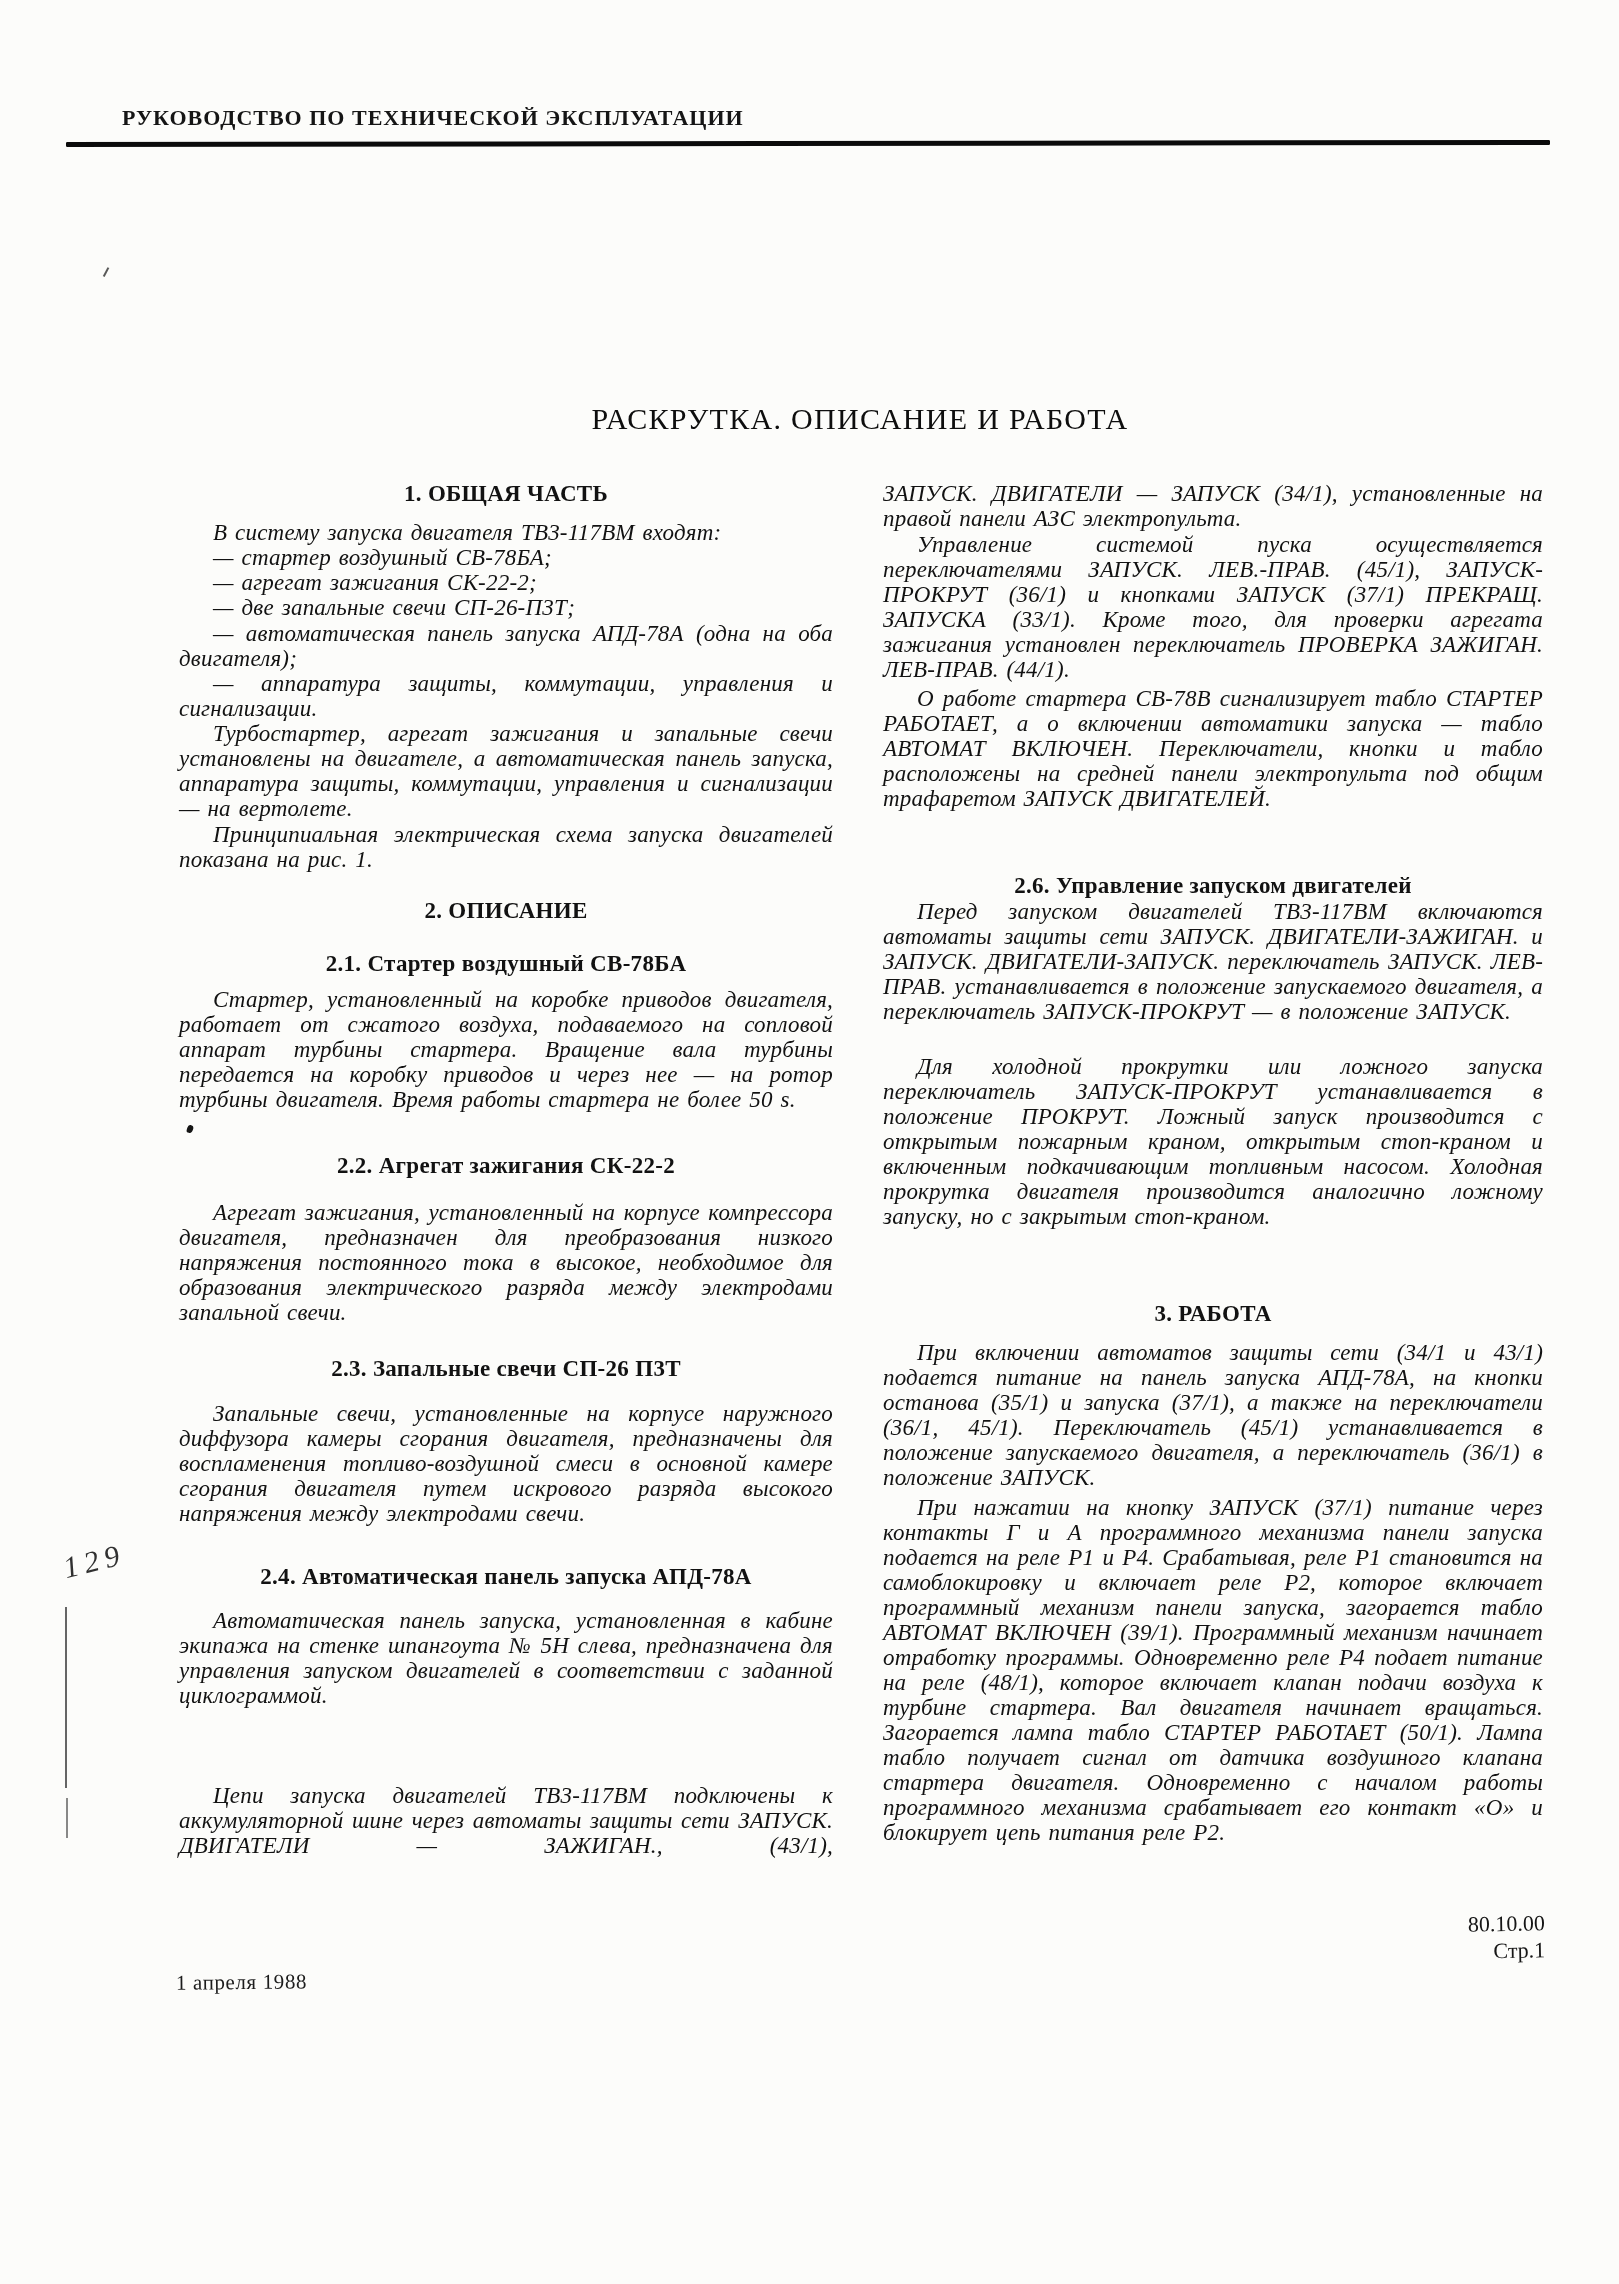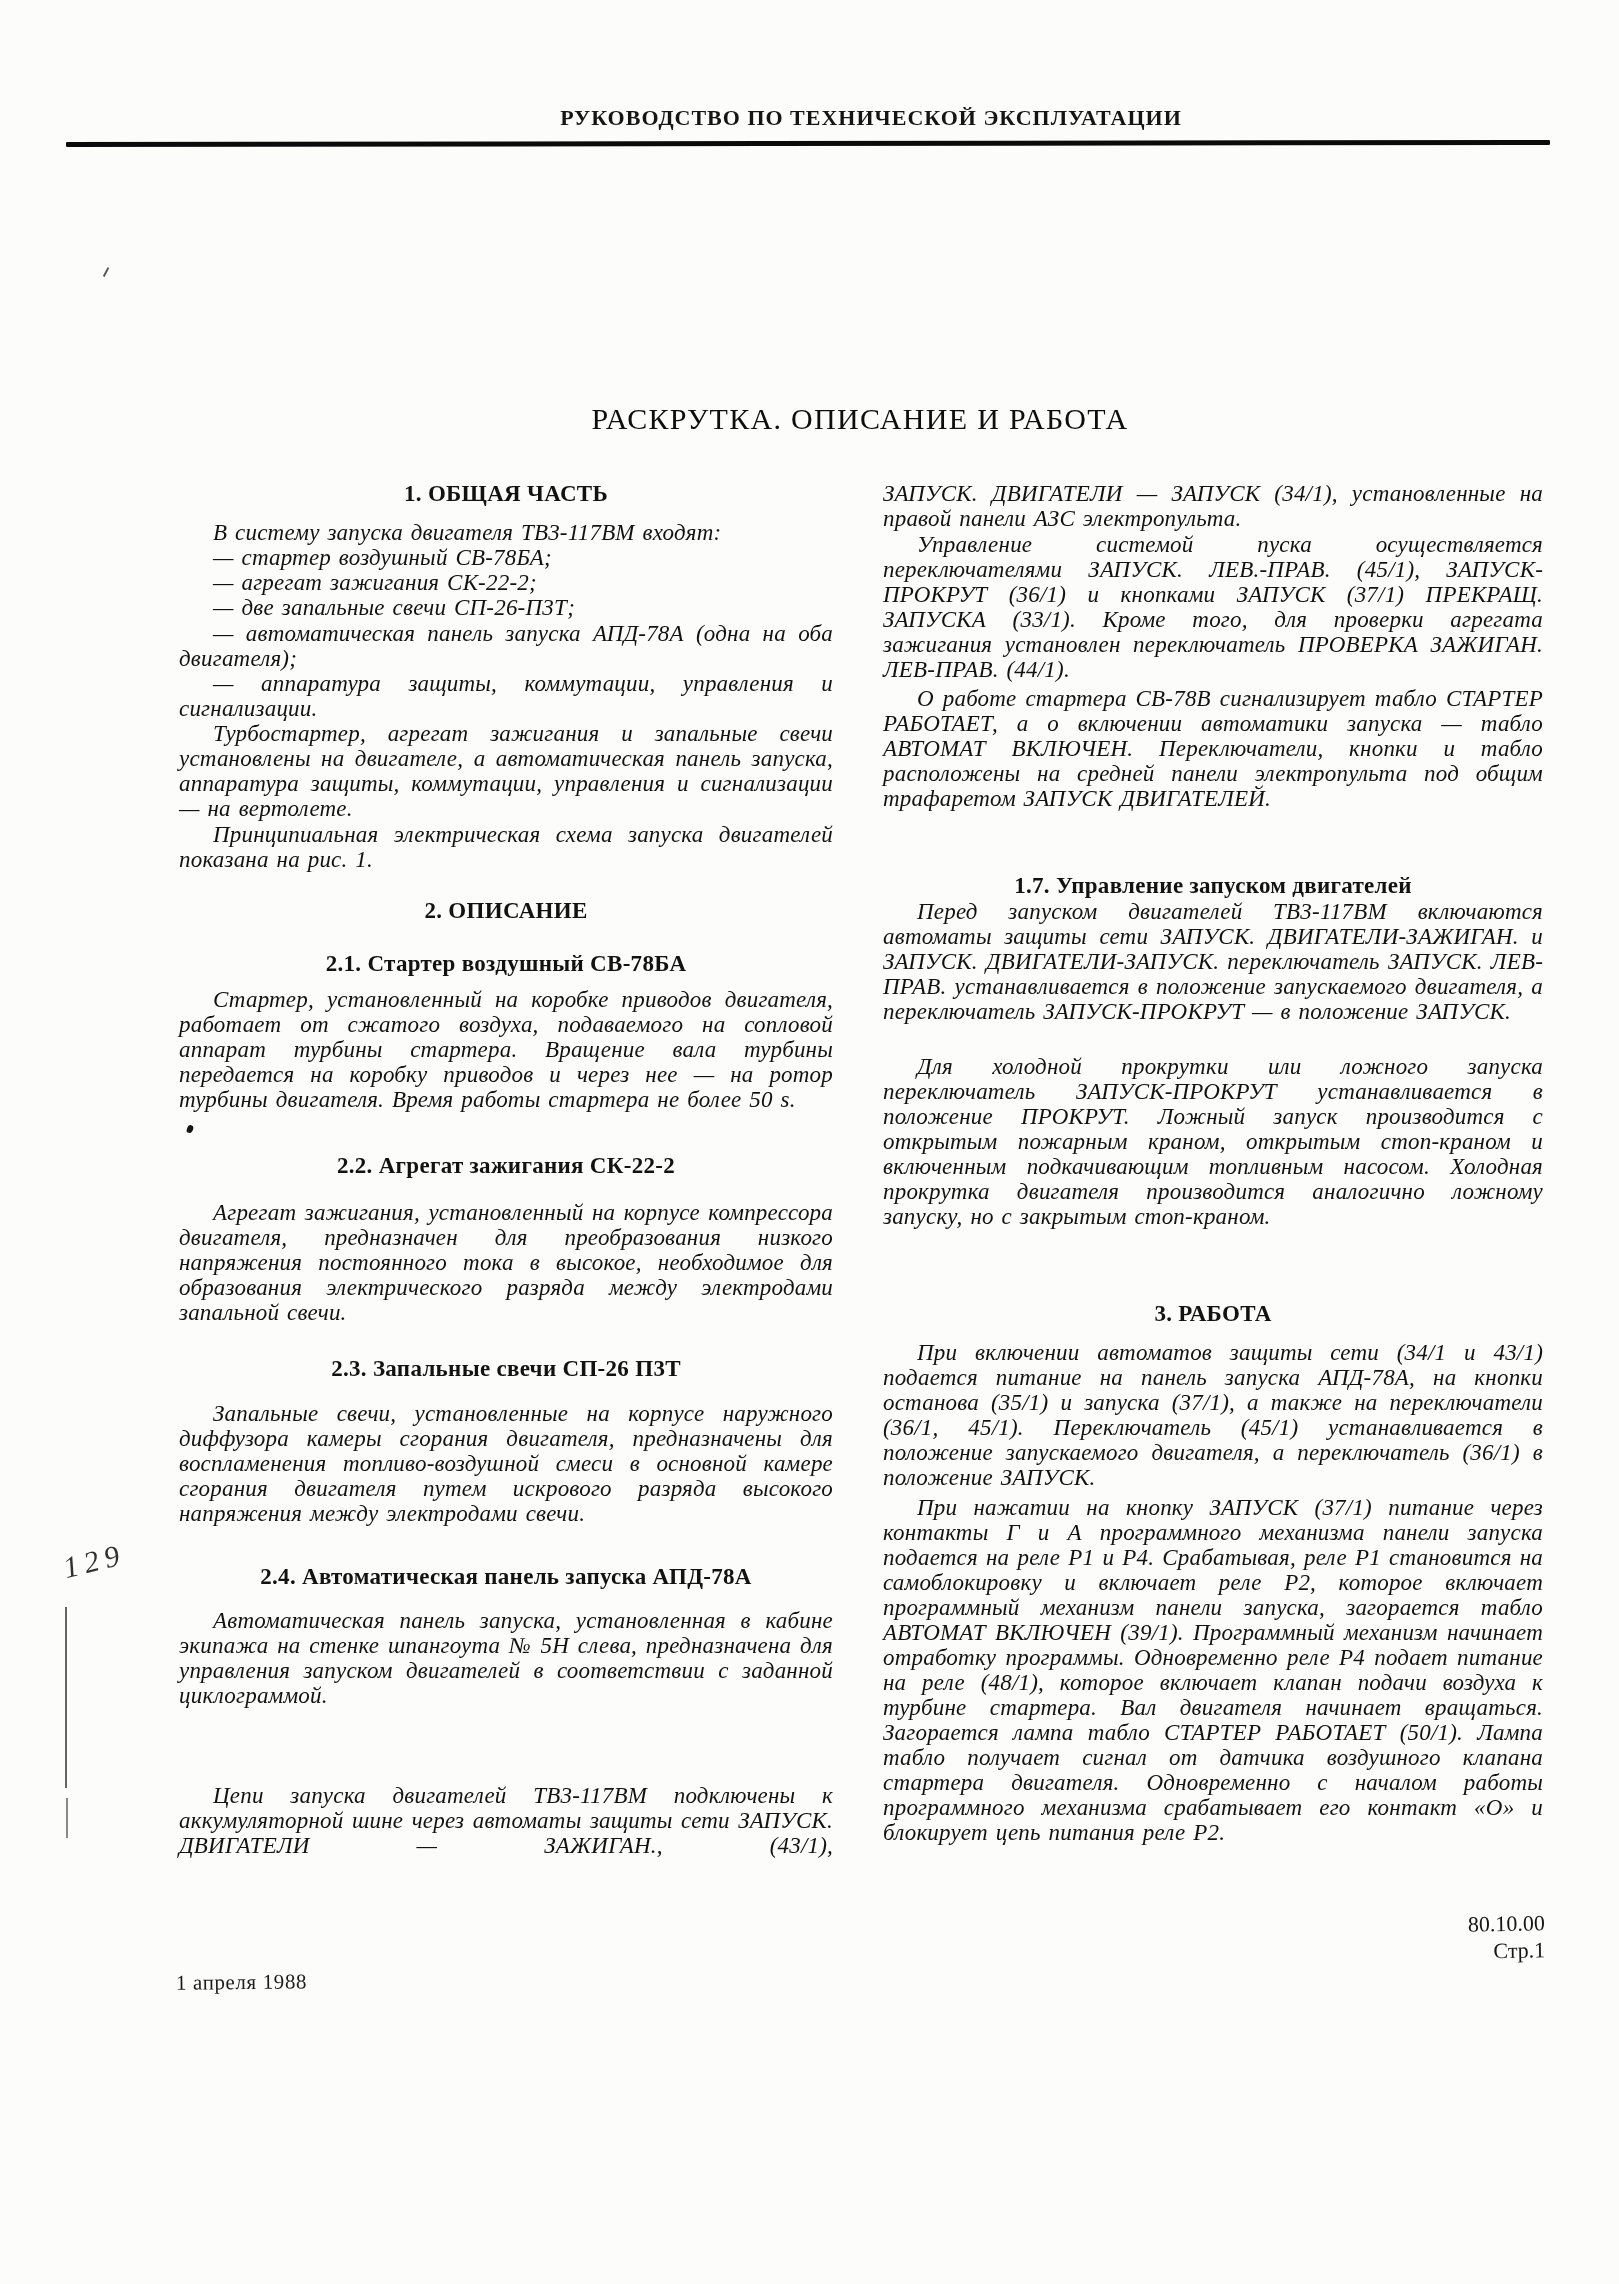--- a/index.html
+++ b/index.html
@@ -9,21 +9,20 @@
     height: 2284px;
     background: #fcfcfa;
     overflow: hidden;
     font-family: "Liberation Serif", "DejaVu Serif", serif;
     color: #121212;
   }
   .running-header {
     position: absolute;
     top: 105px; left: 12px; right: 0;
     padding-left: 110px;
-    text-align: center;
     font-size: 22px;
     font-weight: 700;
     letter-spacing: 1px;
     color: #151515;
   }
   .header-rule {
     position: absolute;
     top: 141px; left: 66px;
     width: 1484px; height: 4.5px;
     background: #0b0b0b;
@@ -150,21 +149,21 @@
     <p class="ind" style="top:923px">Запальные свечи, установленные на корпусе наружного диффузора камеры сгорания двигателя, предназначены для воспламенения топливо-воздушной смеси в основной камере сгорания двигателя путем искрового разряда высокого напряжения между электродами свечи.</p>
     <h2 style="top:1086px">2.4. Автоматическая панель запуска АПД-78А</h2>
     <p class="ind" style="top:1130px">Автоматическая панель запуска, установленная в кабине экипажа на стенке шпангоута № 5Н слева, предназначена для управления запуском двигателей в соответствии с заданной циклограммой.</p>
     <p class="ind force-just" style="top:1305px">Цепи запуска двигателей ТВ3-117ВМ подключены к аккумуляторной шине через автоматы защиты сети ЗАПУСК. ДВИГАТЕЛИ — ЗАЖИГАН., (43/1),</p>
   </div>
 
   <div class="col col-right">
     <p style="top:3.2px">ЗАПУСК. ДВИГАТЕЛИ — ЗАПУСК (34/1), установленные на правой панели АЗС электропульта.</p>
     <p class="ind" style="top:54px">Управление системой пуска осуществляется переключателями ЗАПУСК. ЛЕВ.-ПРАВ. (45/1), ЗАПУСК-ПРОКРУТ (36/1) и кнопками ЗАПУСК (37/1) ПРЕКРАЩ. ЗАПУСКА (33/1). Кроме того, для проверки агрегата зажигания установлен переключатель ПРОВЕРКА ЗАЖИГАН. ЛЕВ-ПРАВ. (44/1).</p>
     <p class="ind" style="top:208px">О работе стартера СВ-78В сигнализирует табло СТАРТЕР РАБОТАЕТ, а о включении автоматики запуска — табло АВТОМАТ ВКЛЮЧЕН. Переключатели, кнопки и табло расположены на средней панели электропульта под общим трафаретом ЗАПУСК ДВИГАТЕЛЕЙ.</p>
-    <h2 style="top:395px">1.7. Управление запуском двигателей</h2>
+    <h2 style="top:395px">2.6. Управление запуском двигателей</h2>
     <p class="ind" style="top:421px">Перед запуском двигателей ТВ3-117ВМ включаются автоматы защиты сети ЗАПУСК. ДВИГАТЕЛИ-ЗАЖИГАН. и ЗАПУСК. ДВИГАТЕЛИ-ЗАПУСК. переключатель ЗАПУСК. ЛЕВ-ПРАВ. устанавливается в положение запускаемого двигателя, а переключатель ЗАПУСК-ПРОКРУТ — в положение ЗАПУСК.</p>
     <p class="ind" style="top:576px">Для холодной прокрутки или ложного запуска переключатель ЗАПУСК-ПРОКРУТ устанавливается в положение ПРОКРУТ. Ложный запуск производится с открытым пожарным краном, открытым стоп-краном и включенным подкачивающим топливным насосом. Холодная прокрутка двигателя производится аналогично ложному запуску, но с закрытым стоп-краном.</p>
     <h2 style="top:823px">3. РАБОТА</h2>
     <p class="ind" style="top:862px">При включении автоматов защиты сети (34/1 и 43/1) подается питание на панель запуска АПД-78А, на кнопки останова (35/1) и запуска (37/1), а также на переключатели (36/1, 45/1). Переключатель (45/1) устанавливается в положение запускаемого двигателя, а переключатель (36/1) в положение ЗАПУСК.</p>
     <p class="ind" style="top:1017px">При нажатии на кнопку ЗАПУСК (37/1) питание через контакты Г и А программного механизма панели запуска подается на реле Р1 и Р4. Срабатывая, реле Р1 становится на самоблокировку и включает реле Р2, которое включает программный механизм панели запуска, загорается табло АВТОМАТ ВКЛЮЧЕН (39/1). Программный механизм начинает отработку программы. Одновременно реле Р4 подает питание на реле (48/1), которое включает клапан подачи воздуха к турбине стартера. Вал двигателя начинает вращаться. Загорается лампа табло СТАРТЕР РАБОТАЕТ (50/1). Лампа табло получает сигнал от датчика воздушного клапана стартера двигателя. Одновременно с началом работы программного механизма срабатывает его контакт «О» и блокирует цепь питания реле Р2.</p>
   </div>
 
   <div class="margin-note">129</div>
   <div class="margin-line-1"></div>
   <div class="margin-line-2"></div>

